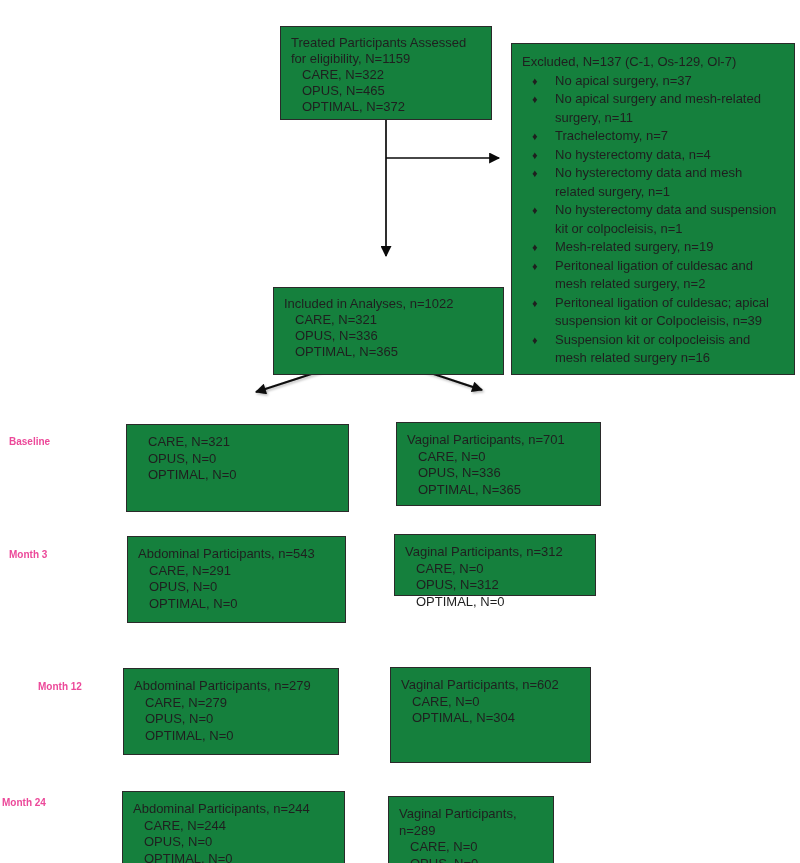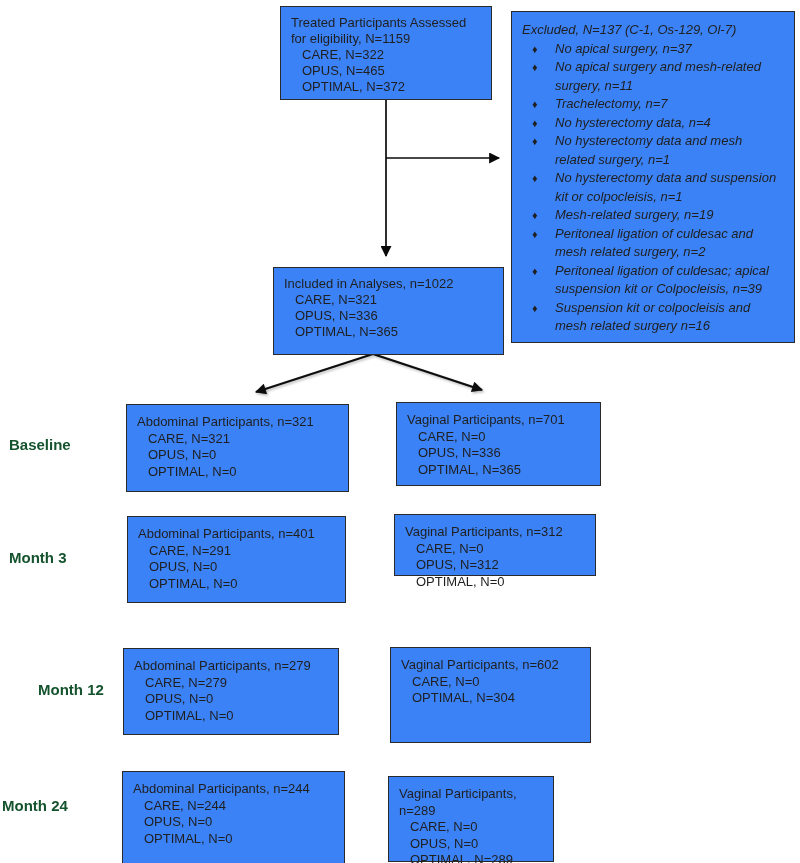--- a/index.html
+++ b/index.html
@@ -6,26 +6,27 @@
   #canvas{
     position:relative;
     width:800px;height:863px;
     background:#ffffff;
     font-family:"Liberation Sans","DejaVu Sans",sans-serif;
     color:#1f1f1f;
     overflow:hidden;
   }
   .box{
     position:absolute;
-    background:#3b82f6;
+    background:#15803d;
     border:1.5px solid #2a2a2a;
     box-sizing:border-box;
     padding:8px 10px;
     font-size:13px;
     line-height:16px;
+    margin-top:20px;
   }
   .box .box-title{white-space:normal;}
   .box .box-line{margin-left:11px;}
   .stat-box{line-height:16.5px;padding-top:9px;}
   
   #excluded-box{padding:9px 10px;line-height:18.5px;}
   #excluded-box ul{
     list-style:none;
     margin:0;padding:0;
   }
@@ -35,22 +36,22 @@
     line-height:18.5px;
   }
   #excluded-box li .bullet{
     position:absolute;
     left:10px;top:0;
     font-size:11px;
   }
   .row-label{
     position:absolute;
     font-weight:bold;
-    font-size:15px;
-    color:#14532d;
+    font-size:10px;
+    color:#ec4899;
   }
   #flow-arrows{
     position:absolute;
     left:0;top:0;
     pointer-events:none;
   }
 </style>
 </head>
 <body>
 
@@ -73,21 +74,21 @@
     </g>
   </svg>
 
   <div class="box" style="left:280px;top:6px;width:212px;height:94px;">
     <div class="box-title">Treated Participants Assessed for eligibility, N=1159</div>
     <div class="box-line">CARE, N=322</div>
     <div class="box-line">OPUS, N=465</div>
     <div class="box-line">OPTIMAL, N=372</div>
   </div>
 
-  <div class="box" id="excluded-box" style="left:511px;top:11px;width:284px;height:332px;font-style:italic;">
+  <div class="box" id="excluded-box" style="left:511px;top:23px;width:284px;height:332px;">
     <div class="box-title">Excluded, N=137 (C-1, Os-129, Ol-7)</div>
     <ul>
         <li><span class="bullet">♦</span><span>No apical surgery, n=37</span></li>
         <li><span class="bullet">♦</span><span>No apical surgery and mesh-related surgery, n=11</span></li>
         <li><span class="bullet">♦</span><span>Trachelectomy, n=7</span></li>
         <li><span class="bullet">♦</span><span>No hysterectomy data, n=4</span></li>
         <li><span class="bullet">♦</span><span>No hysterectomy data and mesh related surgery, n=1</span></li>
         <li><span class="bullet">♦</span><span>No hysterectomy data and suspension kit or colpocleisis, n=1</span></li>
         <li><span class="bullet">♦</span><span>Mesh-related surgery, n=19</span></li>
         <li><span class="bullet">♦</span><span>Peritoneal ligation of culdesac and mesh related surgery, n=2</span></li>
@@ -102,34 +103,33 @@
     <div class="box-line">OPUS, N=336</div>
     <div class="box-line">OPTIMAL, N=365</div>
   </div>
 
   <div class="row-label" style="left:9px;top:436px;">Baseline</div>
   <div class="row-label" style="left:9px;top:549px;">Month 3</div>
   <div class="row-label" style="left:6px;top:681px;margin-left:32px;">Month 12</div>
   <div class="row-label" style="left:2px;top:797px;">Month 24</div>
 
   <div class="box stat-box" style="left:126px;top:404px;width:223px;height:88px;">
-    <div class="box-title">Abdominal Participants, n=321</div>
     <div class="box-line">CARE, N=321</div>
     <div class="box-line">OPUS, N=0</div>
     <div class="box-line">OPTIMAL, N=0</div>
   </div>
   <div class="box stat-box" style="left:396px;top:402px;width:205px;height:84px;">
     <div class="box-title">Vaginal Participants, n=701</div>
     <div class="box-line">CARE, N=0</div>
     <div class="box-line">OPUS, N=336</div>
     <div class="box-line">OPTIMAL, N=365</div>
   </div>
 
   <div class="box stat-box" style="left:127px;top:516px;width:219px;height:87px;">
-    <div class="box-title">Abdominal Participants, n=401</div>
+    <div class="box-title">Abdominal Participants, n=543</div>
     <div class="box-line">CARE, N=291</div>
     <div class="box-line">OPUS, N=0</div>
     <div class="box-line">OPTIMAL, N=0</div>
   </div>
   <div class="box stat-box" style="left:394px;top:514px;width:202px;height:62px;">
     <div class="box-title">Vaginal Participants, n=312</div>
     <div class="box-line">CARE, N=0</div>
     <div class="box-line">OPUS, N=312</div>
     <div class="box-line">OPTIMAL, N=0</div>
   </div>

